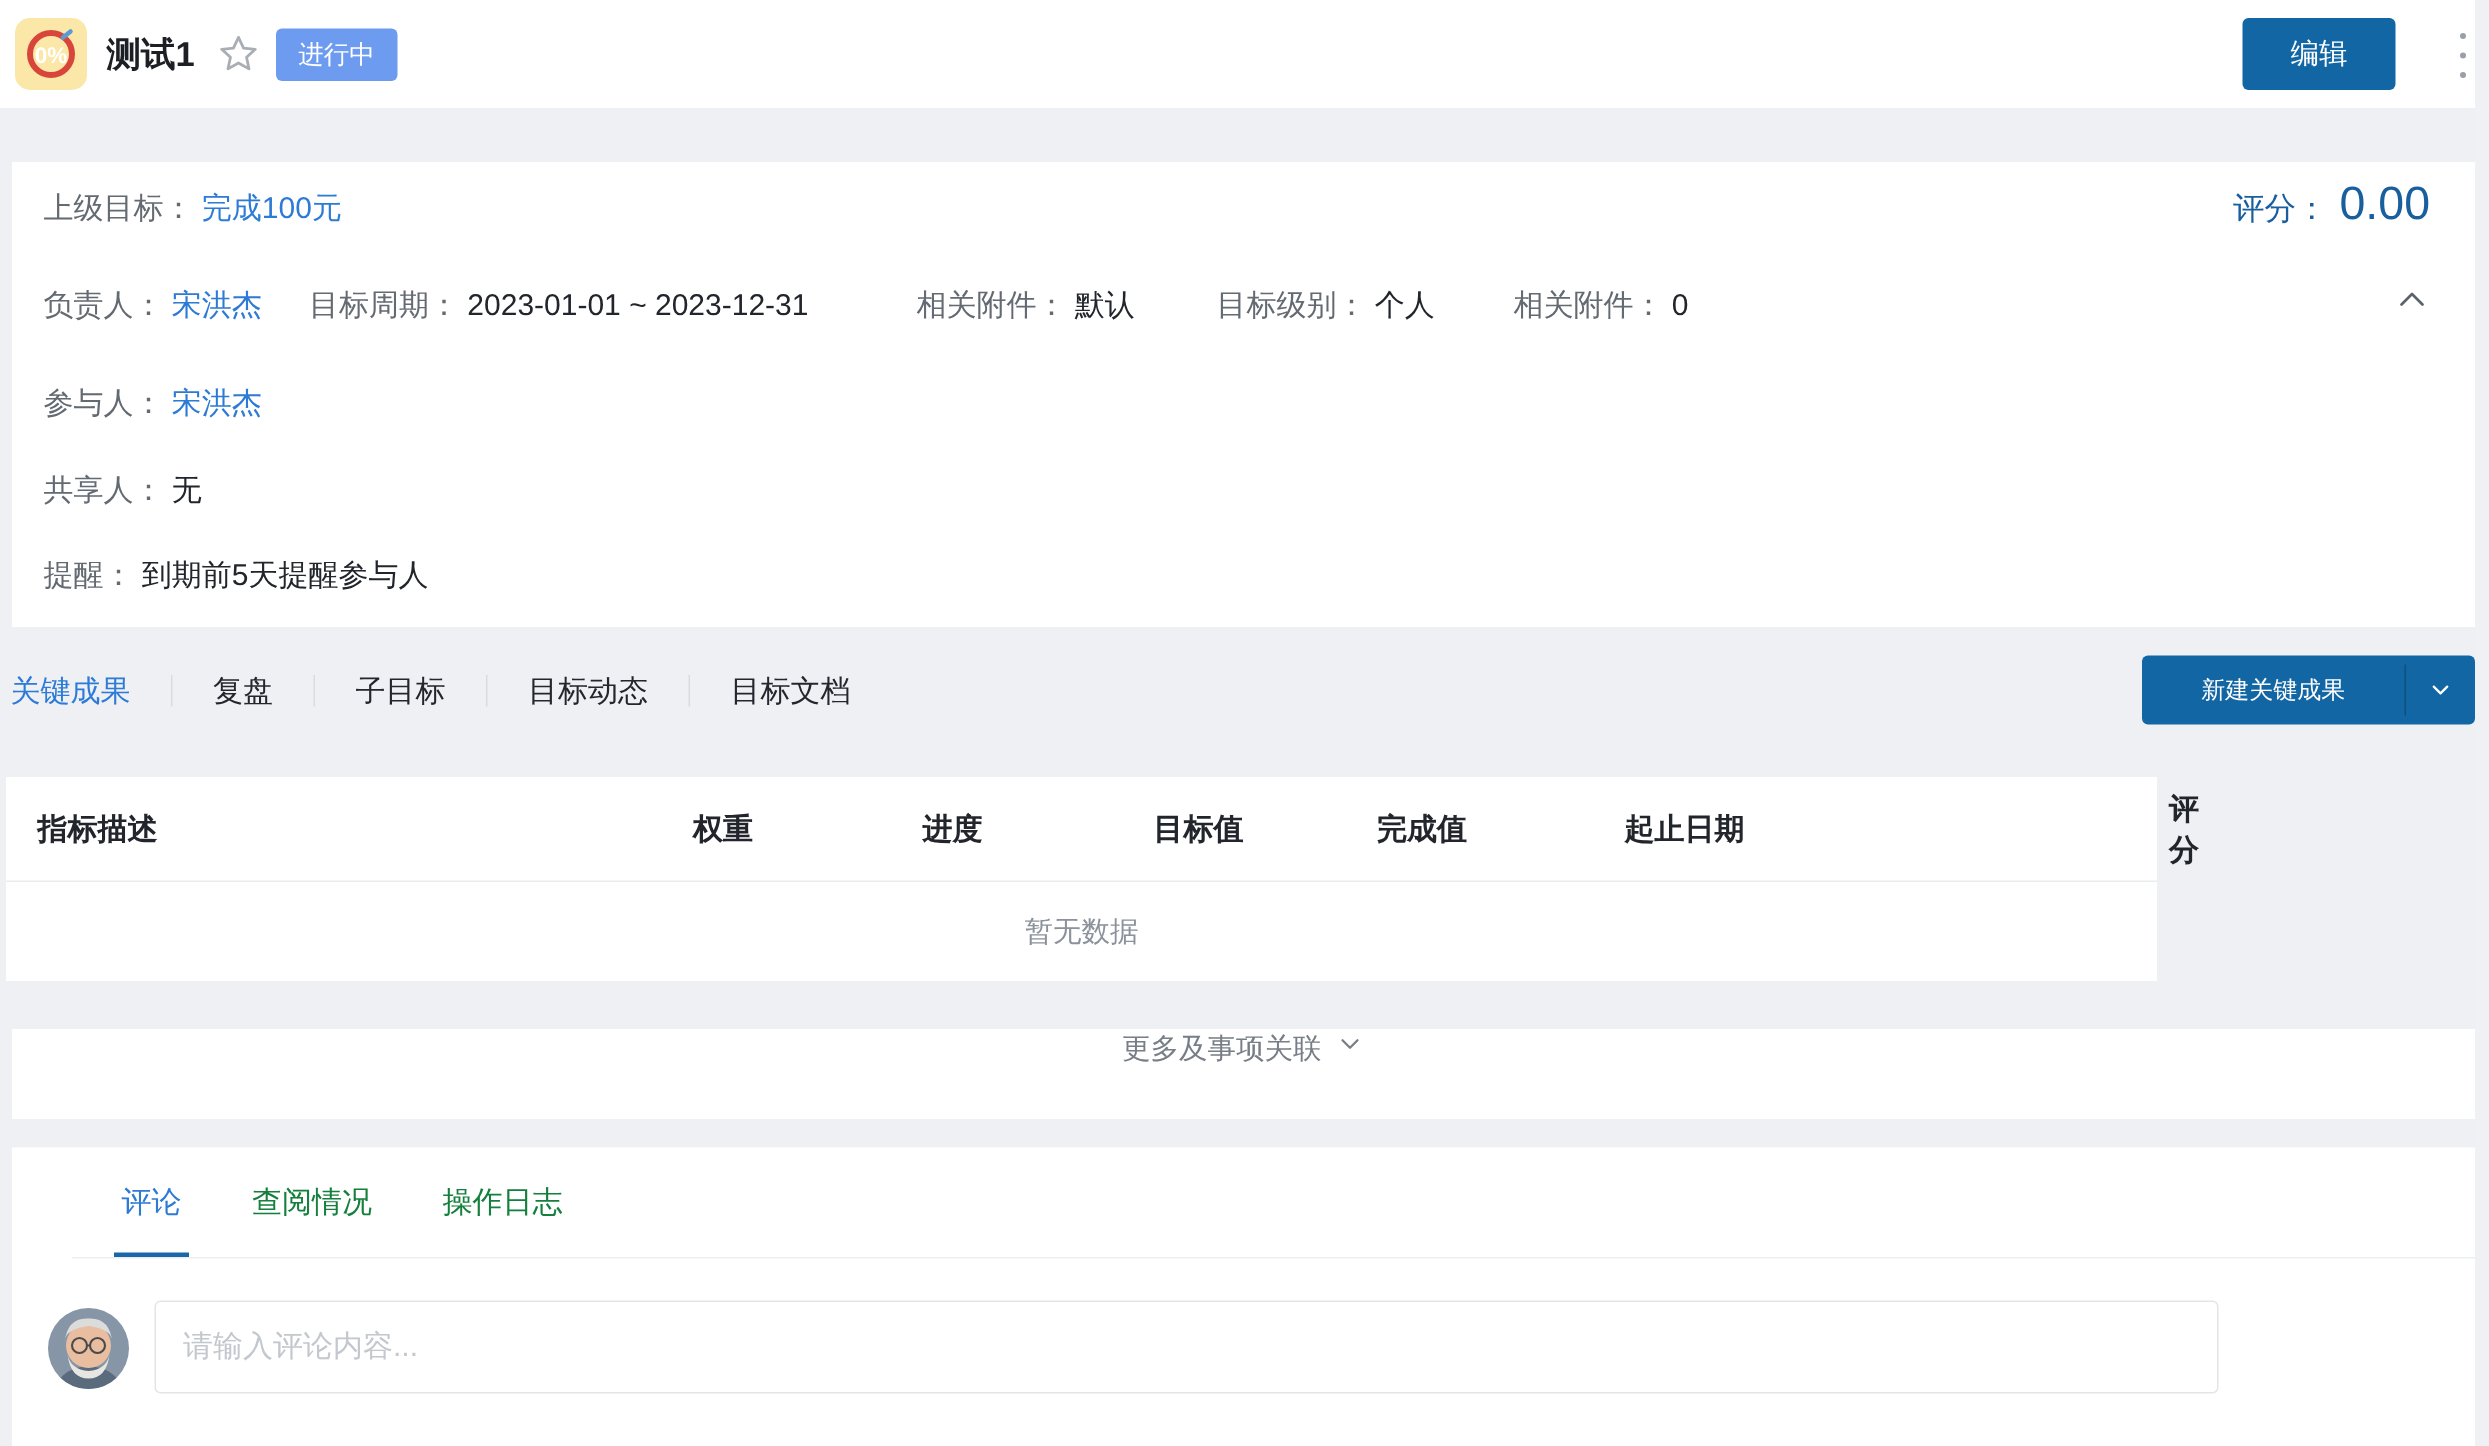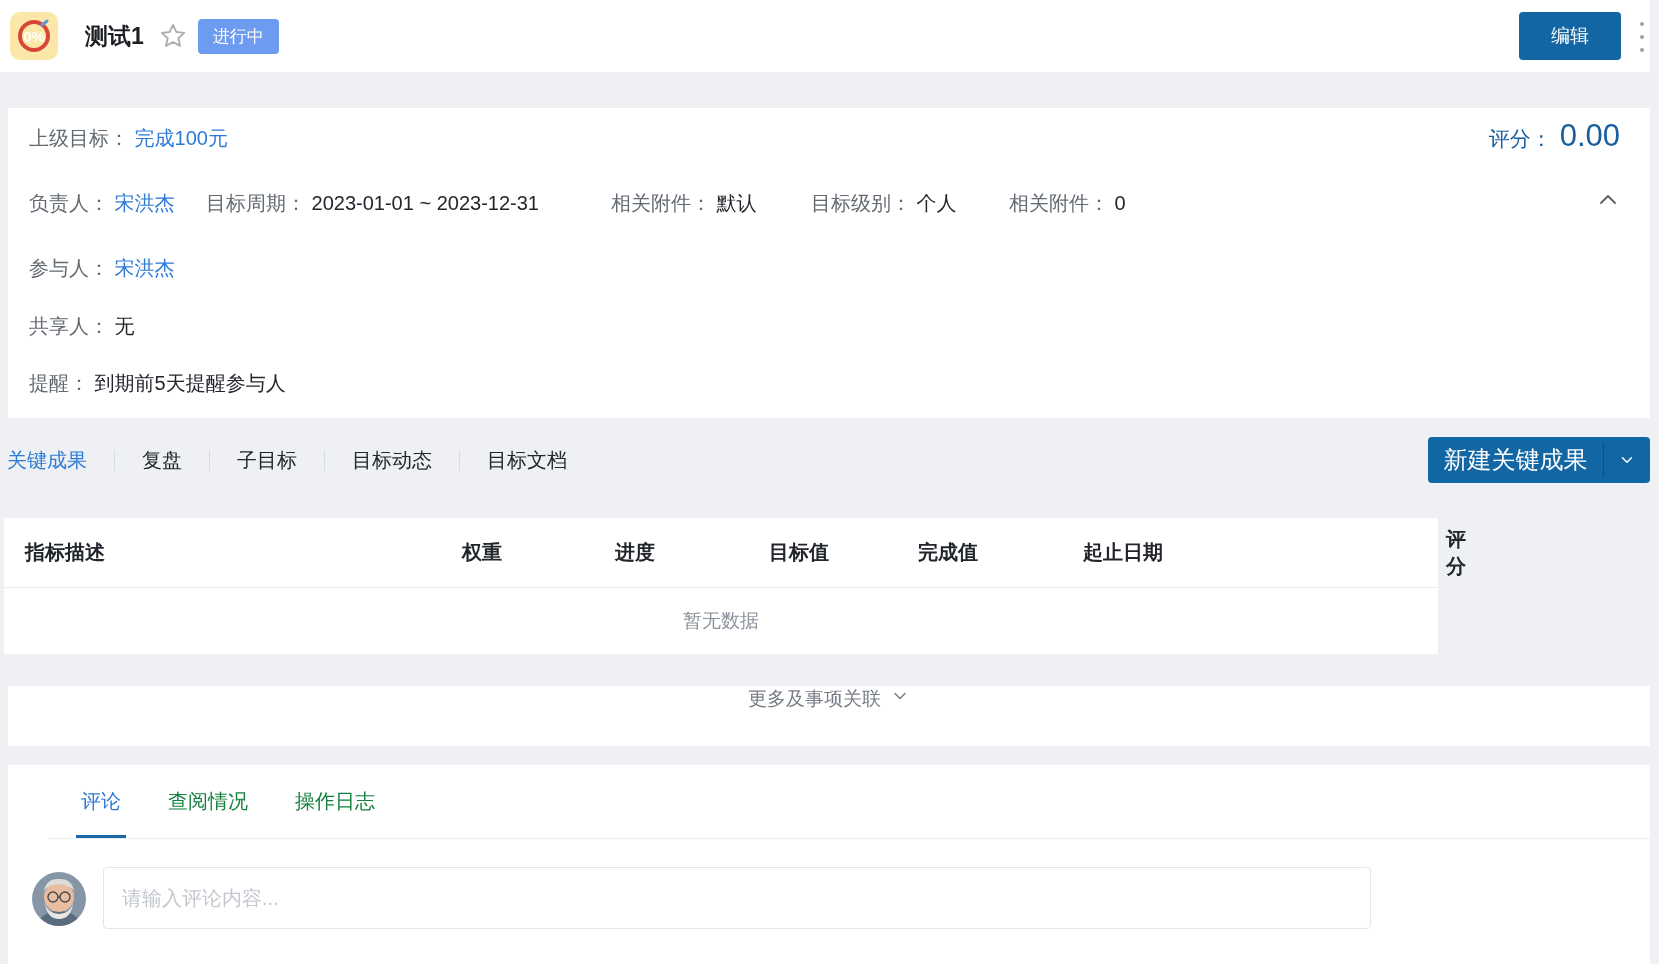--- a/index.html
+++ b/index.html
@@ -3,24 +3,24 @@
 <meta charset="utf-8">
 <style>
   * { margin:0; padding:0; box-sizing:border-box; }
   html,body { width:1659px; height:964px; }
   body { font-family:"Liberation Sans","DejaVu Sans",sans-serif; background:#eef0f4; color:#23272d; }
   .page { position:relative; width:1659px; height:964px; overflow:hidden; background:#eef0f4; }
 
   
   .top-header { position:absolute; left:0; top:0; width:1659px; height:72px; background:#fff; display:flex; align-items:center; padding-left:10px; }
   .goal-icon { width:48px; height:48px; border-radius:10px; background:#fbe8a8; display:flex; align-items:center; justify-content:center; flex:0 0 auto; }
-  .page-title { font-size:23px; font-weight:600; color:#1c1f23; margin-left:27px; }
+  .page-title { font-size:23px; font-weight:600; color:#1c1f23; margin-left:13px; }
   .star-wrap { margin-left:15px; display:flex; align-items:center; cursor:pointer; }
   .status-badge { margin-left:11px; background:#6c9bef; color:#fff; font-size:17px; padding:6px 15px; border-radius:4px; }
-  .edit-btn { position:absolute; left:1495px; top:12px; width:102px; height:48px; background:#1366a4; color:#fff; border:none; border-radius:4px; font-size:19px; font-family:inherit; cursor:pointer;margin-left:24px; }
+  .edit-btn { position:absolute; left:1495px; top:12px; width:102px; height:48px; background:#1366a4; color:#fff; border:none; border-radius:4px; font-size:19px; font-family:inherit; cursor:pointer; }
   .more-dots { position:absolute; left:1634px; top:22px; width:16px; height:30px; display:flex; flex-direction:column; align-items:center; justify-content:space-between; cursor:pointer; }
   .more-dots i { width:4px; height:4px; border-radius:50%; background:#9aa0a8; }
 
   
   .card { position:absolute; background:#fff; }
   .overview-card { left:8px; top:108px; width:1642px; height:310px; }
   .ov-row { position:absolute; left:21px; right:30px; font-size:20px; white-space:nowrap; }
   .lbl { color:#646a72; }
   .val { color:#22262c; }
   .link { color:#2e7bd6; cursor:pointer; }
@@ -35,42 +35,42 @@
   .row-participants { top:147px; }
   .row-shared { top:205px; }
   .row-reminder { top:262px; }
 
   
   .section-tabs { position:absolute; left:7px; top:437px; height:46px; display:flex; align-items:center; font-size:20px; }
   .stab { color:#23272d; cursor:pointer; }
   .stab.active { color:#2e7bd6; }
   .stab-divider { width:1px; height:21px; background:#d8dbe0; margin:0 27px; }
   .create-btn { position:absolute; left:1428px; top:437px; width:222px; height:46px; background:#1366a4; border-radius:4px; display:flex; align-items:stretch; cursor:pointer; color:#fff; }
-  .create-main { width:175px; display:flex; align-items:center; justify-content:center; font-size:24px; }
+  .create-main { width:175px; display:flex; align-items:center; justify-content:center; font-size:16px; }
   .create-sep { width:1px; background:rgba(0,0,0,0.22); margin:6px 0; }
   .create-caret { flex:1; display:flex; align-items:center; justify-content:center; }
 
   
   .table-card { left:4px; top:518px; width:1434px; height:136px; }
   .tbl-header { display:flex; align-items:center; height:70px; padding-left:21px; border-bottom:1px solid #eaecee; font-size:20px; font-weight:600; color:#22262c; }
   .th { flex:0 0 auto; }
   .th-c1 { width:437px; } .th-c2 { width:153px; } .th-c3 { width:154px; } .th-c4 { width:149px; } .th-c5 { width:165px; } .th-c6 { width:363px; } .th-c7 { flex:1 1 auto; }
   .tbl-empty { height:65px; display:flex; align-items:center; justify-content:center; font-size:19px; color:#8b929b; }
 
   
   .more-bar { left:8px; top:686px; width:1642px; height:60px; display:flex; justify-content:center; gap:9px; cursor:pointer; }
   .more-bar-text { font-size:19px; color:#787e87; }
 
   
   .comments-card { left:8px; top:765px; width:1642px; height:199px; }
   .comment-tabs { position:absolute; left:0; top:0; width:100%; height:74px; border-bottom:1px solid #ecedef; display:flex; align-items:stretch; padding-left:28px; gap:37px; font-size:20px;margin-left:40px; }
   .ctab { display:flex; align-items:center; padding:3px 5px 0 5px; border-bottom:3px solid transparent; color:#15803d; cursor:pointer; }
   .ctab.active { color:#2e7bd6; border-bottom-color:#1a66ab; }
   .comment-avatar { position:absolute; left:24px; top:107px; width:54px; height:54px; border-radius:50%; overflow:hidden; }
-  .comment-input { position:absolute; left:95px; top:102px; width:1268px; height:62px; border:1px solid #e3e5e8; border-radius:4px; padding:0 18px; font-size:20px; font-family:inherit; color:#23272d; outline:none; }
+  .comment-input { position:absolute; left:95px; top:102px; width:1376px; height:62px; border:1px solid #e3e5e8; border-radius:4px; padding:0 18px; font-size:20px; font-family:inherit; color:#23272d; outline:none; }
   .comment-input::placeholder { color:#c3c7ce; }
 
   .scroll-track { position:absolute; left:1650px; top:0; width:9px; height:964px; background:#f0f1f4; }
 </style>
 </head>
 <body>
 
 <div class="page">
 
   <div class="top-header">

